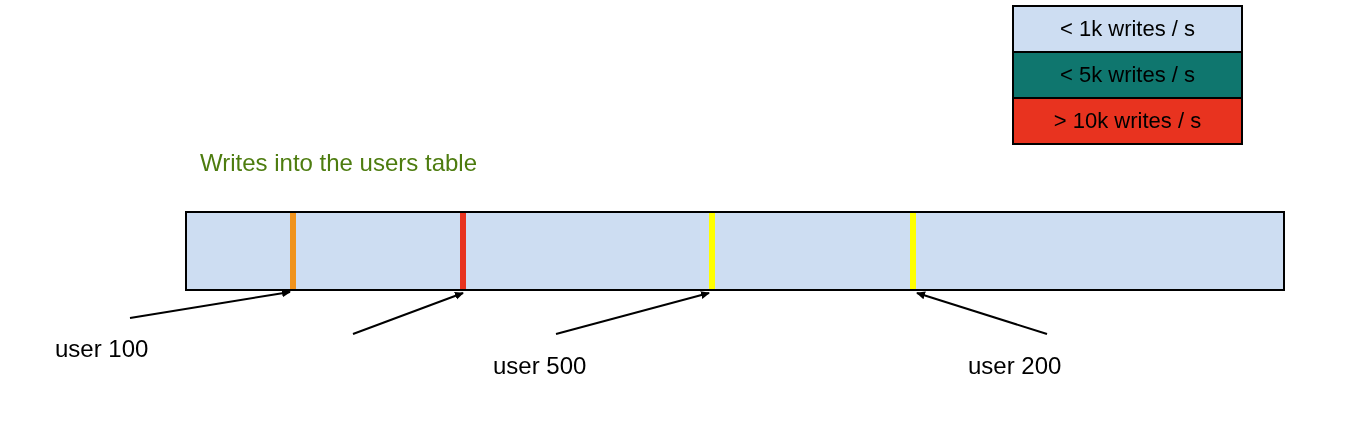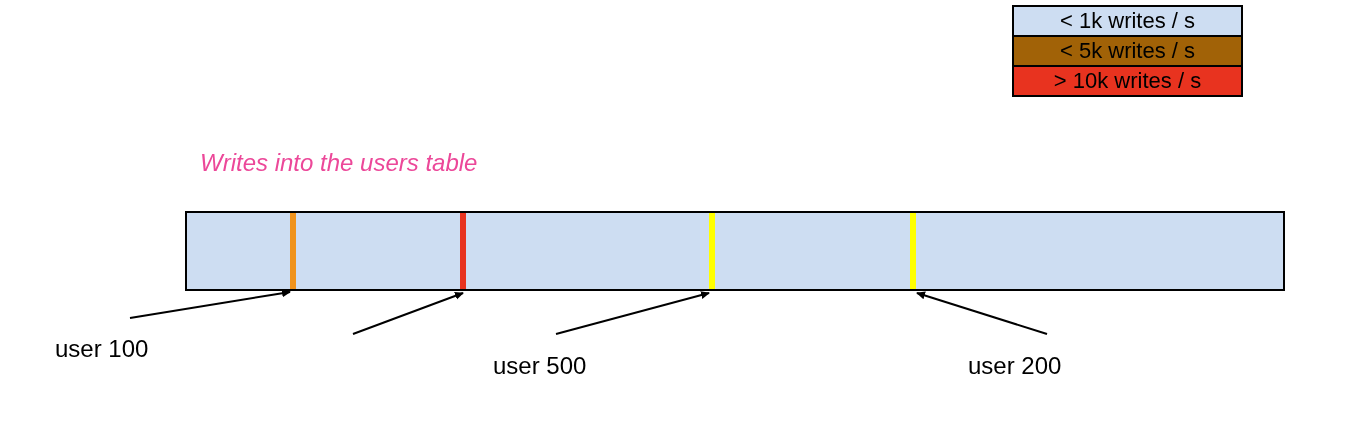--- a/index.html
+++ b/index.html
@@ -13,33 +13,32 @@
     width: 1350px;
     height: 422px;
     background: #ffffff;
     overflow: hidden;
   }
   .diagram-title {
     position: absolute;
     left: 200px;
     top: 149px;
     font-size: 24px;
-    color: #ec4899;
+    color: #4d7c0f;
     white-space: nowrap;
-    font-style: italic;
   }
   .legend {
     position: absolute;
     left: 1012px;
     top: 5px;
     width: 231px;
   }
   .legend-row {
     box-sizing: border-box;
-    height: 32px;
+    height: 48px;
     border: 2px solid #000000;
     margin-top: -2px;
     display: flex;
     align-items: center;
     justify-content: center;
     font-size: 22px;
     color: #000000;
     white-space: nowrap;
   }
   .legend-row:first-child { margin-top: 0; }
@@ -77,21 +76,21 @@
 <body>
 
 <div class="stage">
 
   <div class="diagram-title">Writes into the users table</div>
 
   <div class="legend">
     <div class="legend-row" style="background-color: rgb(205, 221, 242);">
       <span>&lt; 1k writes / s</span>
     </div>
-    <div class="legend-row" style="background-color: #a16207; text-align: right;">
+    <div class="legend-row" style="background-color: #0f766e; text-align: right;">
       <span>&lt; 5k writes / s</span>
     </div>
     <div class="legend-row" style="background-color: rgb(232, 51, 31);">
       <span>&gt; 10k writes / s</span>
     </div>
   </div>
 
   <div class="range-bar" style="background-color: rgb(205, 221, 242);">
     <div class="stripe" style="left: 103px; background-color: rgb(240, 147, 29);"></div>
     <div class="stripe" style="left: 273px; background-color: rgb(232, 51, 31);"></div>

